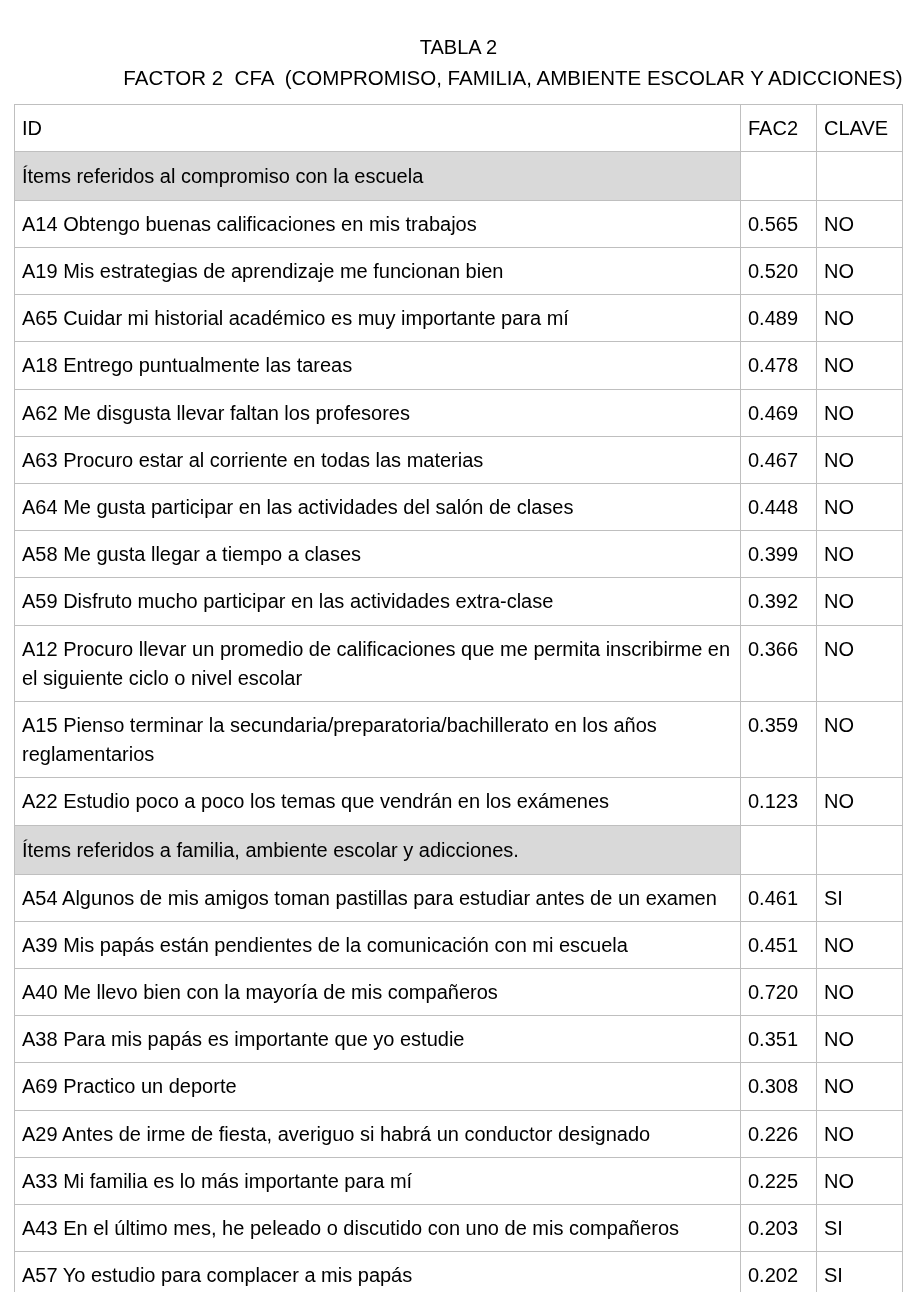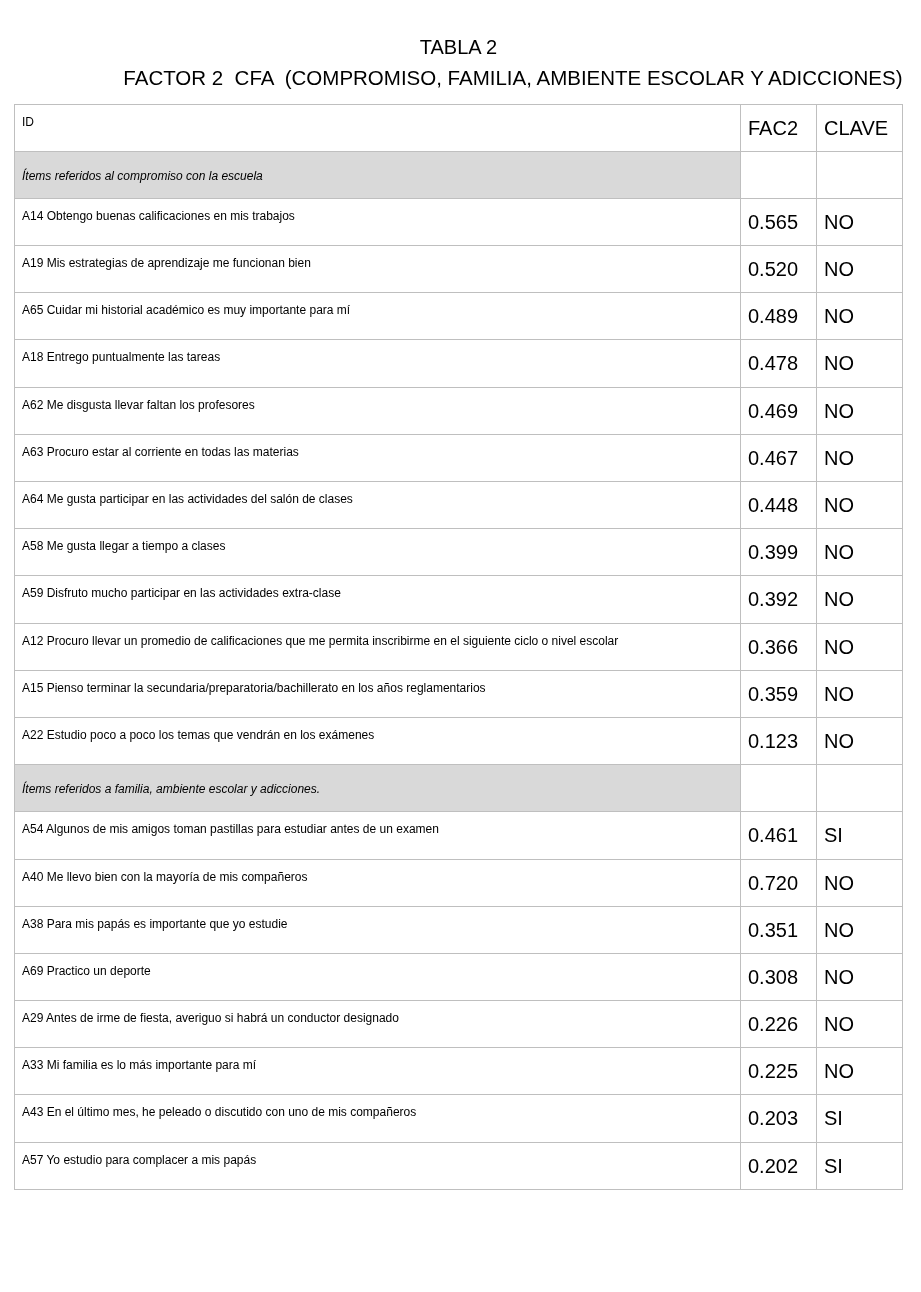--- a/index.html
+++ b/index.html
@@ -59,35 +59,34 @@
     text-align: right;
     white-space: pre;
   }
 
   .hdr td {
     font-size: 20px;
     line-height: 1.0;
   }
   .cell-text {
     padding: 9px 6px 8px 7px;
-    font-size: 12px;
+    font-size: 20px;
     line-height: 1.46;
   }
   .cell-num {
     padding: 9px 6px 8px 7px;
     font-size: 20px;
     line-height: 1.46;
   }
   .shaded td.id-shade {
     background: #d9d9d9;
   }
   .shaded .cell-text {
-    padding-top: 16px;
+    padding-top: 10px;
     padding-bottom: 9px;
-    font-style: italic;
   }
   .justify .cell-text {
     text-align: justify;
     text-align-last: left;
   }
 </style>
 </head>
 <body>
 
 <div class="page">
@@ -282,20 +281,31 @@
           </td>
         <td>
             <div class="cell-num">0.461</div>
           </td>
         <td>
             <div class="cell-num">SI</div>
           </td>
       </tr>
       <tr>
         <td>
+            <div class="cell-text">A39 Mis papás están pendientes de la comunicación con mi escuela</div>
+          </td>
+        <td>
+            <div class="cell-num">0.451</div>
+          </td>
+        <td>
+            <div class="cell-num">NO</div>
+          </td>
+      </tr>
+      <tr>
+        <td>
             <div class="cell-text">A40 Me llevo bien con la mayoría de mis compañeros</div>
           </td>
         <td>
             <div class="cell-num">0.720</div>
           </td>
         <td>
             <div class="cell-num">NO</div>
           </td>
       </tr>
       <tr>

